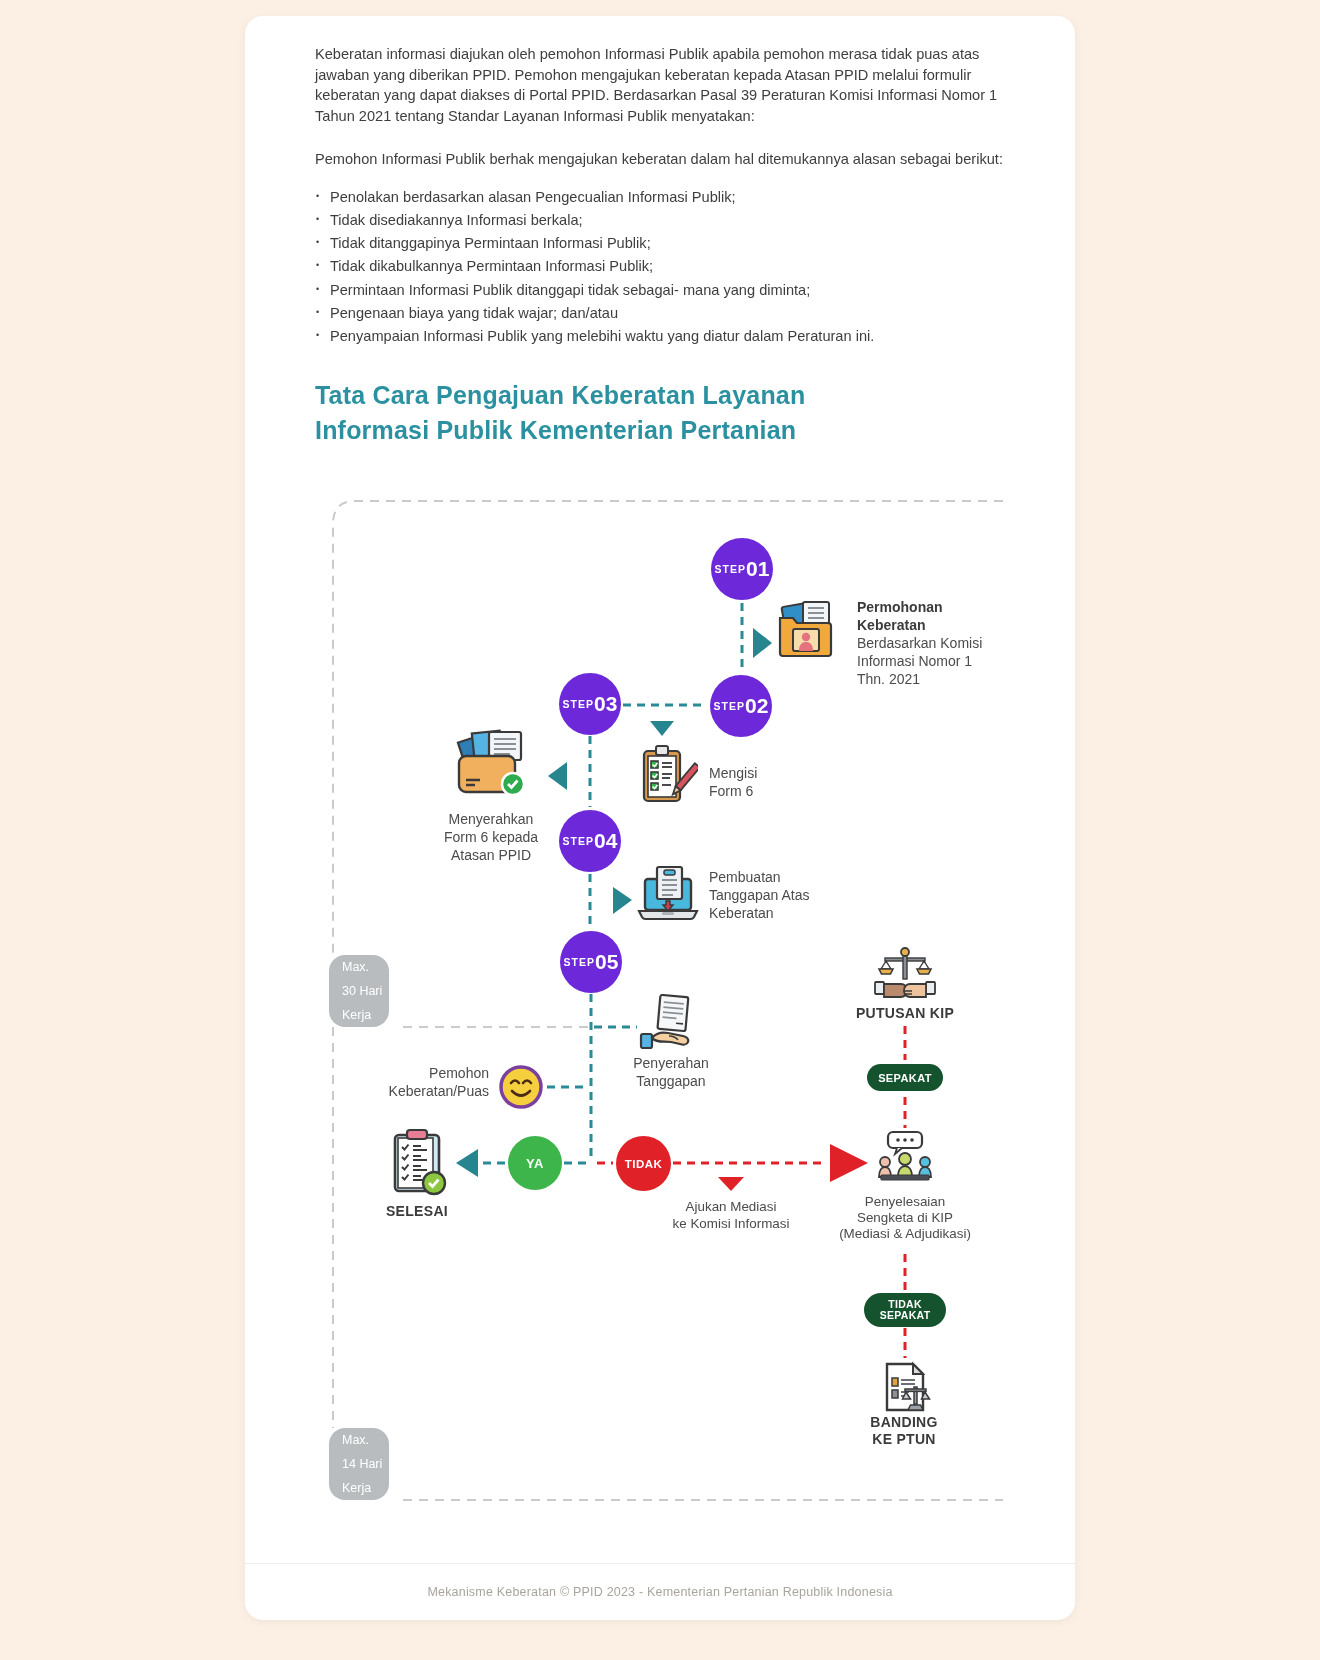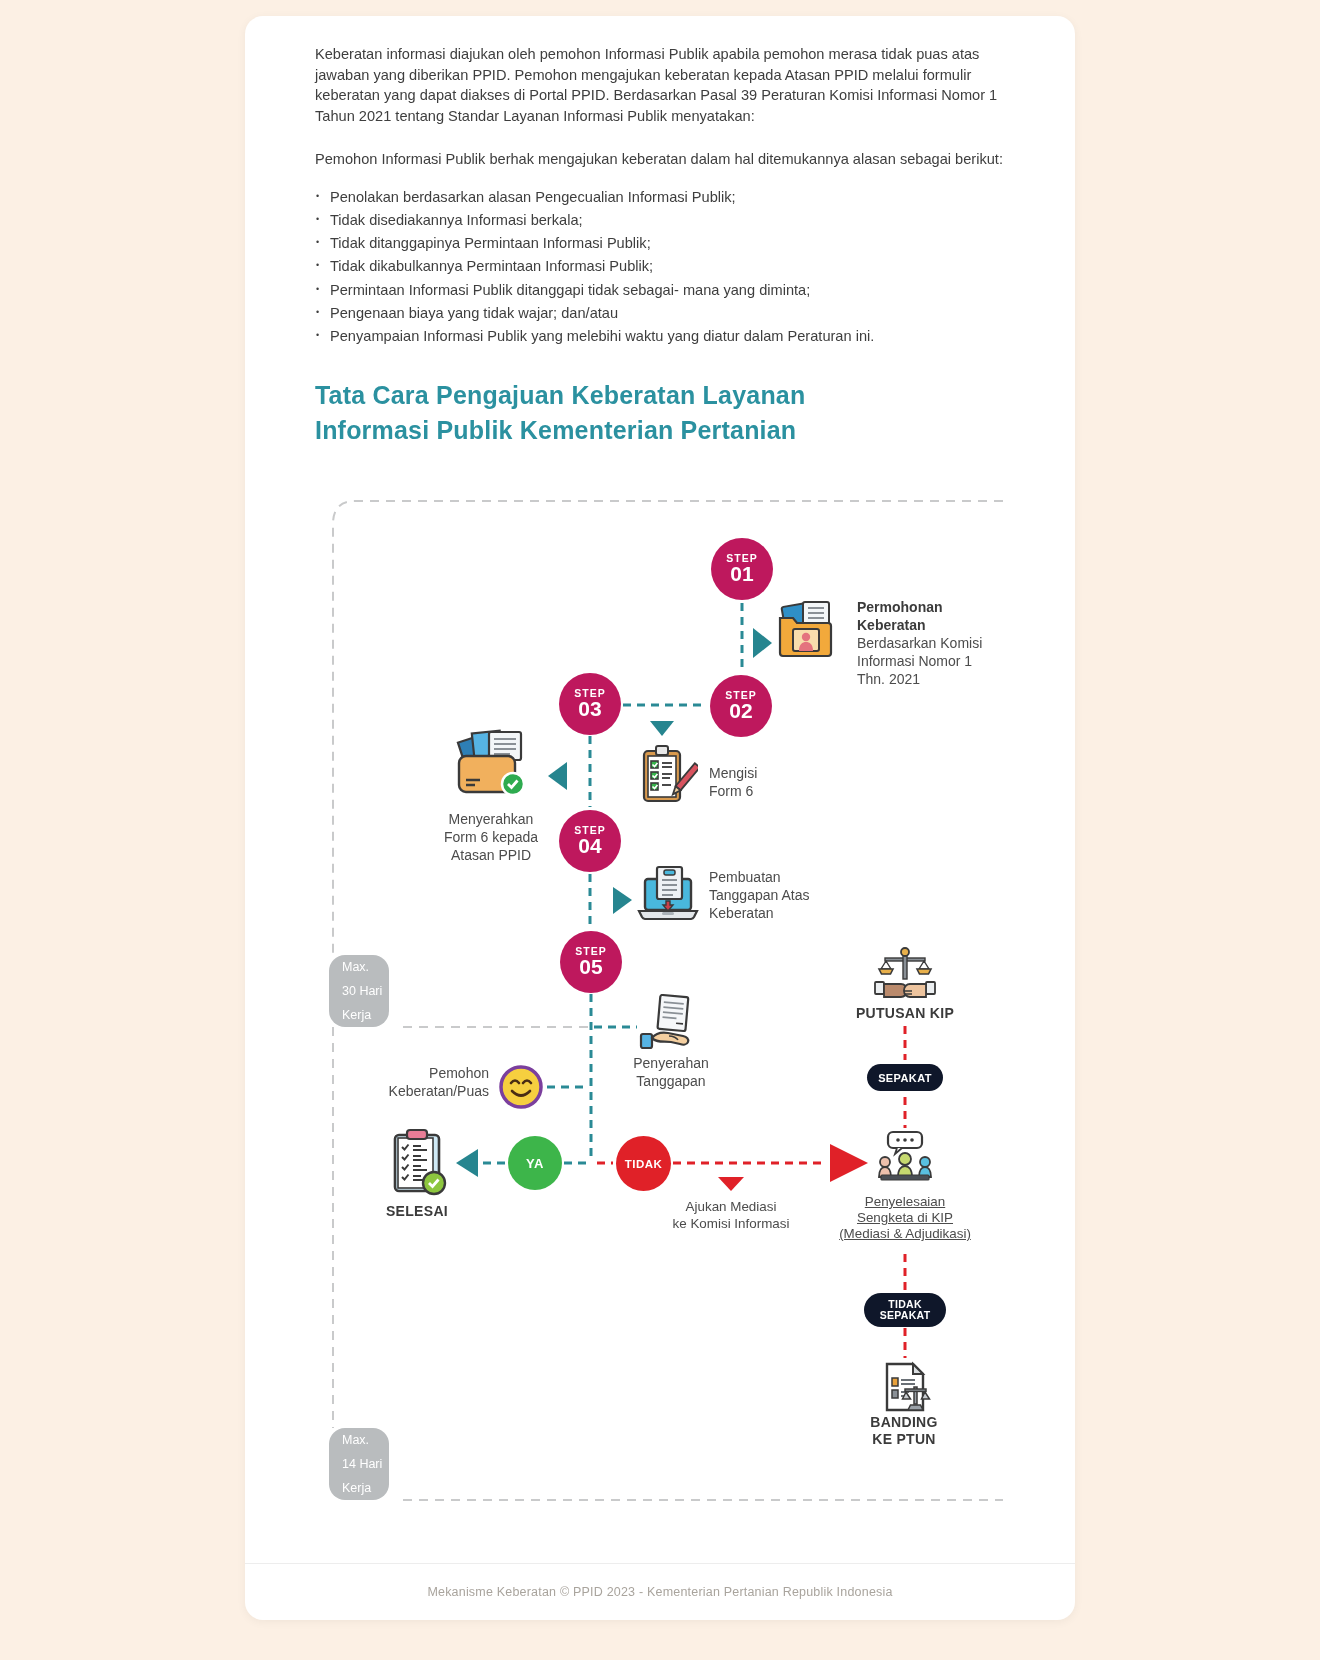--- a/index.html
+++ b/index.html
@@ -7,34 +7,34 @@
   .card{position:absolute;left:245px;top:16px;width:830px;height:1604px;background:#ffffff;border-radius:18px;box-shadow:0 2px 10px rgba(0,0,0,0.05);}
   .content{padding:28px 70px 0 70px;}
   .para{font-size:14.6px;line-height:1.42;color:#3e3e3e;margin:0 0 22px 0;}
   .bullets{list-style:none;margin:6px 0 0 0;padding:0;}
   .bullet{font-size:14.6px;line-height:1.32;color:#3e3e3e;padding-left:15px;position:relative;margin-bottom:4px;}
   .bullet::before{content:"•";position:absolute;left:1px;top:3px;font-size:9px;color:#3e3e3e;}
   .heading{margin:32px 0 0 0;font-size:25px;line-height:1.38;font-weight:700;color:#2b91a0;letter-spacing:.2px;}
   .pre{white-space:pre-line;}
   .flow{position:absolute;left:0;top:484px;width:830px;height:1012px;}
   .connectors{position:absolute;left:0;top:0;}
-  .step{position:absolute;width:62px;height:62px;border-radius:50%;background:#be185d;color:#fff;display:flex;flex-direction:column;align-items:center;justify-content:center;}
+  .step{position:absolute;width:62px;height:62px;border-radius:50%;background:#6d28d9;color:#fff;display:flex;flex-direction:row;align-items:center;justify-content:center;}
   .step-word{font-size:10.5px;font-weight:700;letter-spacing:1px;line-height:1;}
   .step-num{font-size:21px;font-weight:800;line-height:1.05;}
   .icon{position:absolute;line-height:0;}
   .node-label{position:absolute;font-size:14px;color:#4c4c4c;line-height:18px;}
   .bold{font-weight:700;color:#3b3b3b;}
   .center{text-align:center;}
   .right{text-align:right;}
   .small{font-size:13.4px;line-height:16px;}
   .gray-badge{position:absolute;width:60px;height:72px;border-radius:16px;background:#b9bcbe;color:#fff;font-size:12.5px;line-height:24px;display:flex;align-items:center;padding-left:13px;box-sizing:border-box;}
   .decision{position:absolute;border-radius:50%;display:flex;align-items:center;justify-content:center;color:#fff;font-weight:700;letter-spacing:.5px;}
   .ya{width:54px;height:54px;background:#3db54a;font-size:13px;}
   .tidak{width:55px;height:55px;background:#e02128;font-size:11.5px;}
-  .pill{position:absolute;background:#0f172a;color:#fff;display:flex;align-items:center;justify-content:center;text-align:center;font-weight:700;}
+  .pill{position:absolute;background:#14532d;color:#fff;display:flex;align-items:center;justify-content:center;text-align:center;font-weight:700;}
   .pill-sepakat{width:76px;height:27px;border-radius:14px;font-size:11px;letter-spacing:.4px;}
   .pill-tidak-sepakat{width:82px;height:34px;border-radius:17px;font-size:10.5px;line-height:11.5px;letter-spacing:.3px;}
   .footer{position:absolute;left:0;bottom:0;width:100%;height:56px;border-top:1px solid #ededed;display:flex;align-items:center;justify-content:center;}
   .footer-text{font-size:12.5px;color:#a9a49d;letter-spacing:.2px;}
 </style>
 </head>
 <body>
 
 <div class="page">
   <div class="card">
@@ -279,21 +279,21 @@
             <circle cx="37" cy="10" r="1.8" fill="#3a3a3a"></circle>
           <circle cx="10" cy="32" r="5" fill="#edc0ac" stroke="#3a3a3a" stroke-width="1.8"></circle>
           <path d="M4 47 c0 -7 3 -10 6 -10 s6 3 6 10 Z" fill="#edc0ac" stroke="#3a3a3a" stroke-width="1.8"></path>
           <circle cx="30" cy="29" r="6" fill="#c6d96f" stroke="#3a3a3a" stroke-width="1.8"></circle>
           <path d="M23 47 c0 -8 3.5 -11 7 -11 s7 3 7 11 Z" fill="#c6d96f" stroke="#3a3a3a" stroke-width="1.8"></path>
           <circle cx="50" cy="32" r="5" fill="#59bfdf" stroke="#3a3a3a" stroke-width="1.8"></circle>
           <path d="M44 47 c0 -7 3 -10 6 -10 s6 3 6 10 Z" fill="#59bfdf" stroke="#3a3a3a" stroke-width="1.8"></path>
           <rect x="6" y="45" width="48" height="5" rx="1" fill="#4a4f55" stroke="#3a3a3a" stroke-width="1.2"></rect>
         </svg>
       </div>
-      <div class="node-label pre center small" style="left:576px;top:694px;width:168px;text-decoration:underline;">Penyelesaian
+      <div class="node-label pre center small" style="left:576px;top:694px;width:168px;">Penyelesaian
 Sengketa di KIP
 (Mediasi &amp; Adjudikasi)</div>
 
       <div class="pill pill-tidak-sepakat pre" style="left:619px;top:793px;">TIDAK
 SEPAKAT</div>
 
       <div class="icon" style="left:630px;top:860px;">
         <svg width="58" height="56" viewBox="0 0 58 56">
           <path d="M12 4 h26 l10 10 v36 H12 Z" fill="#ffffff" stroke="#3a3a3a" stroke-width="2.4"></path>
           <path d="M38 4 l10 10 h-10 Z" fill="#d9dde0" stroke="#3a3a3a" stroke-width="2"></path>

